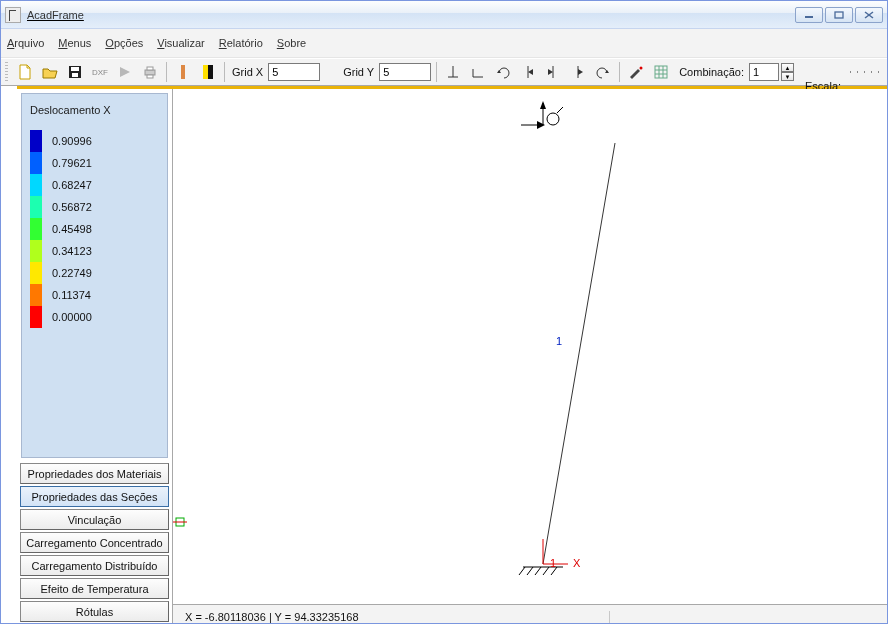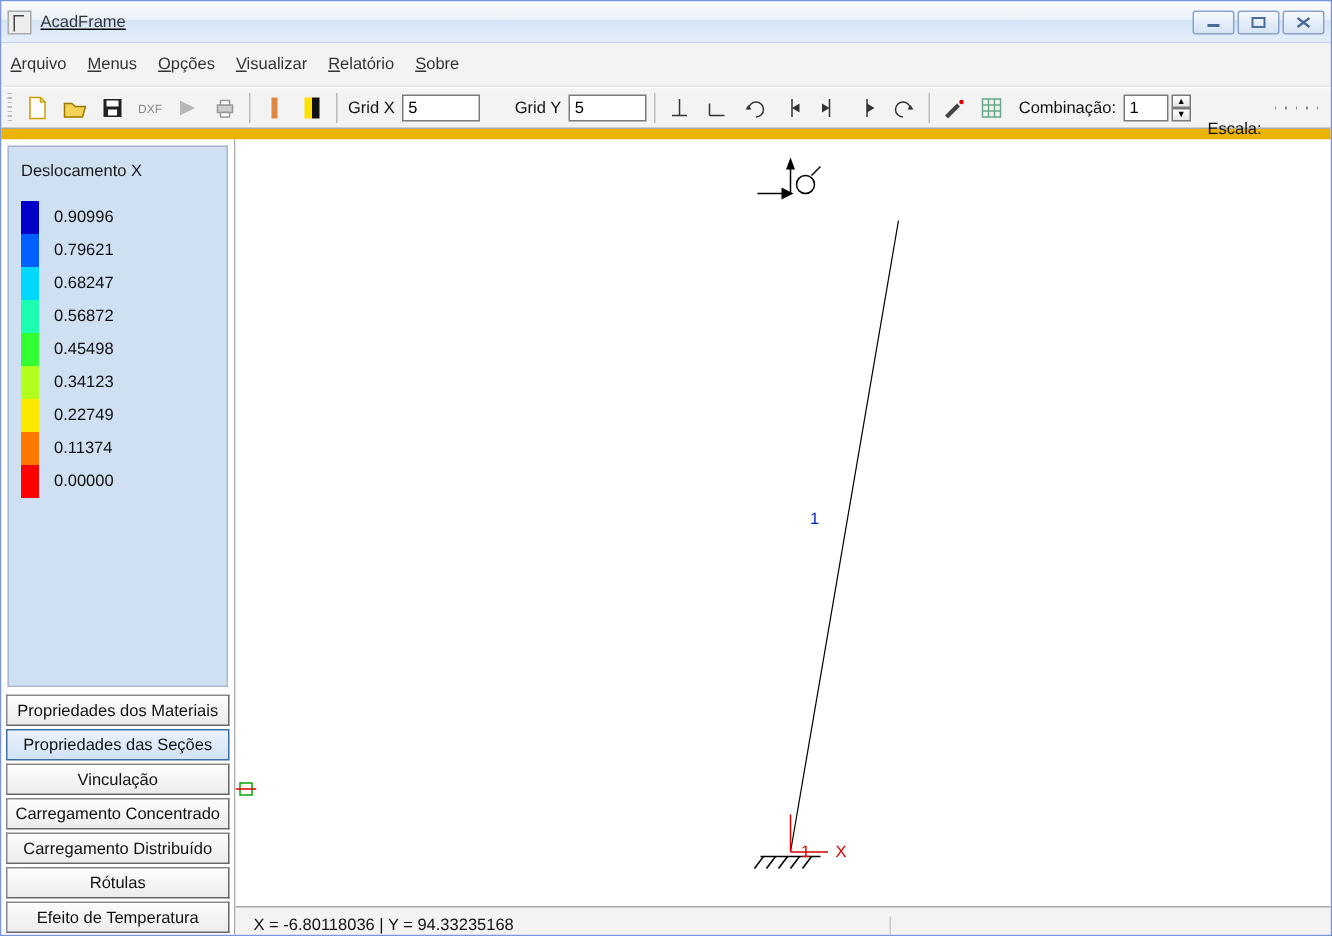--- a/index.html
+++ b/index.html
@@ -24,21 +24,21 @@
 .toolbar { height: 28px; background: #f3f3f3; border-top: 1px solid #fff; border-bottom: 1px solid #a8a8a8; display:flex; align-items:center; padding: 0 4px; gap: 3px; position: relative; }
 .toolbar .grip { width: 3px; height: 20px; background: repeating-linear-gradient(#bbb, #bbb 1px, transparent 1px, transparent 3px); margin-right: 3px; }
 .tbtn { width: 22px; height: 22px; display:flex; align-items:center; justify-content:center; border: 1px solid transparent; border-radius: 2px; }
 .sep { width: 1px; height: 20px; background: #bbb; margin: 0 2px; }
 .tlabel { color: #111; margin: 0 2px; }
 .tinput { width: 52px; height: 18px; border: 1px solid #7a7a7a; padding: 0 3px; background: #fff; }
 .spinner { display:flex; flex-direction:column; margin-left:-1px; }
 .spinner .sp { width: 13px; height: 9px; border: 1px solid #7a7a7a; background: linear-gradient(#fff,#e6e6e6); display:flex; align-items:center; justify-content:center; font-size: 6px; line-height:1; }
 
 
-.main { flex:1; display:flex; border-top: 7px solid #eab308; min-height: 0; }
+.main { flex:1; display:flex; border-top: 3px solid #eab308; min-height: 0; margin-left: 16px; }
 .sidebar { width: 156px; background: #fff; border-right: 1px solid #a8a8a8; display:flex; flex-direction:column; }
 .legend-panel { flex:1; background: #cfe0f2; border: 1px solid #a8b8d0; margin: 4px; padding: 10px 8px; overflow:hidden; }
 .legend-title { color: #1a1a1a; font-size: 11px; margin-bottom: 14px; }
 .legend-row { display:flex; align-items:center; gap: 10px; height: 22px; }
 .legend-swatch { width: 12px; height: 22px; }
 .legend-val { color: #111; }
 
 .side-btns { display:flex; flex-direction:column; }
 .side-btn { height: 21px; border: 1px solid #888; border-bottom-color:#666; border-right-color:#666; background: linear-gradient(#fdfdfd,#ececec); margin: 1px 3px; display:flex; align-items:center; justify-content:center; color:#111; }
 .side-btn.active { border: 1px solid #3a6ea5; background: linear-gradient(#eaf2fb,#d2e3f6); }
@@ -266,22 +266,22 @@
               <div class="legend-val">0.00000</div>
             </div>
           </div>
       </div>
       <div class="side-btns" style="position:relative;">
         <div class="side-btn">Propriedades dos Materiais</div>
         <div class="side-btn active">Propriedades das Seções</div>
         <div class="side-btn">Vinculação</div>
         <div class="side-btn">Carregamento Concentrado</div>
         <div class="side-btn">Carregamento Distribuído</div>
+        <div class="side-btn">Efeito de Temperatura</div>
         <div class="side-btn">Rótulas</div>
-        <div class="side-btn">Efeito de Temperatura</div>
       </div>
     </div>
 
     <div class="canvas-wrap">
       <div class="canvas">
         <svg width="730" height="520">
           <defs>
             <linearGradient id="beamgrad" x1="0" y1="0" x2="0" y2="1">
               <stop offset="0%" stop-color="#0000c8"></stop>
               <stop offset="12%" stop-color="#0060ff"></stop>

